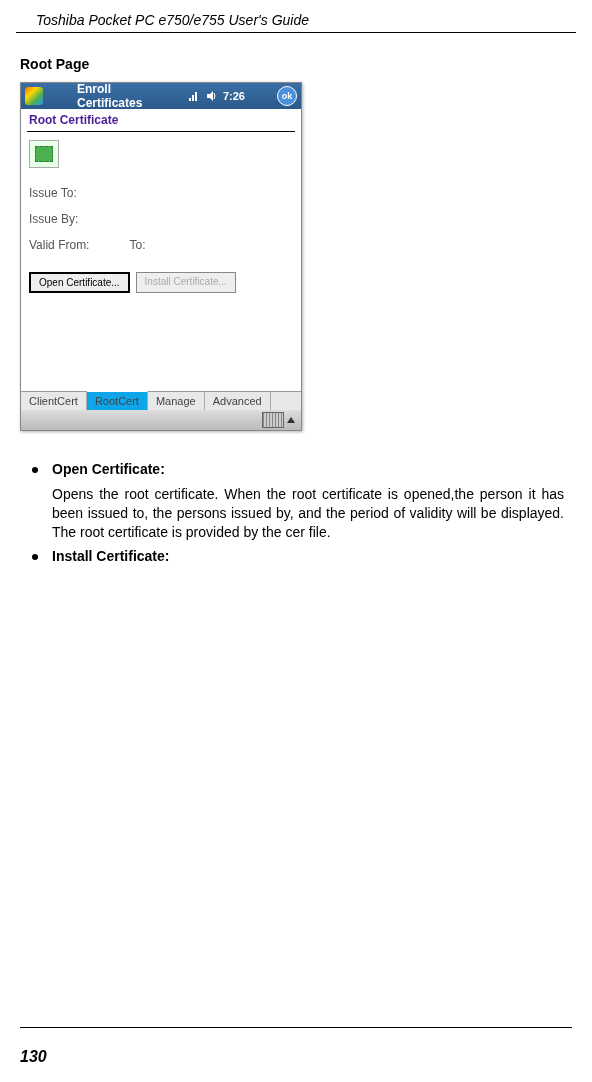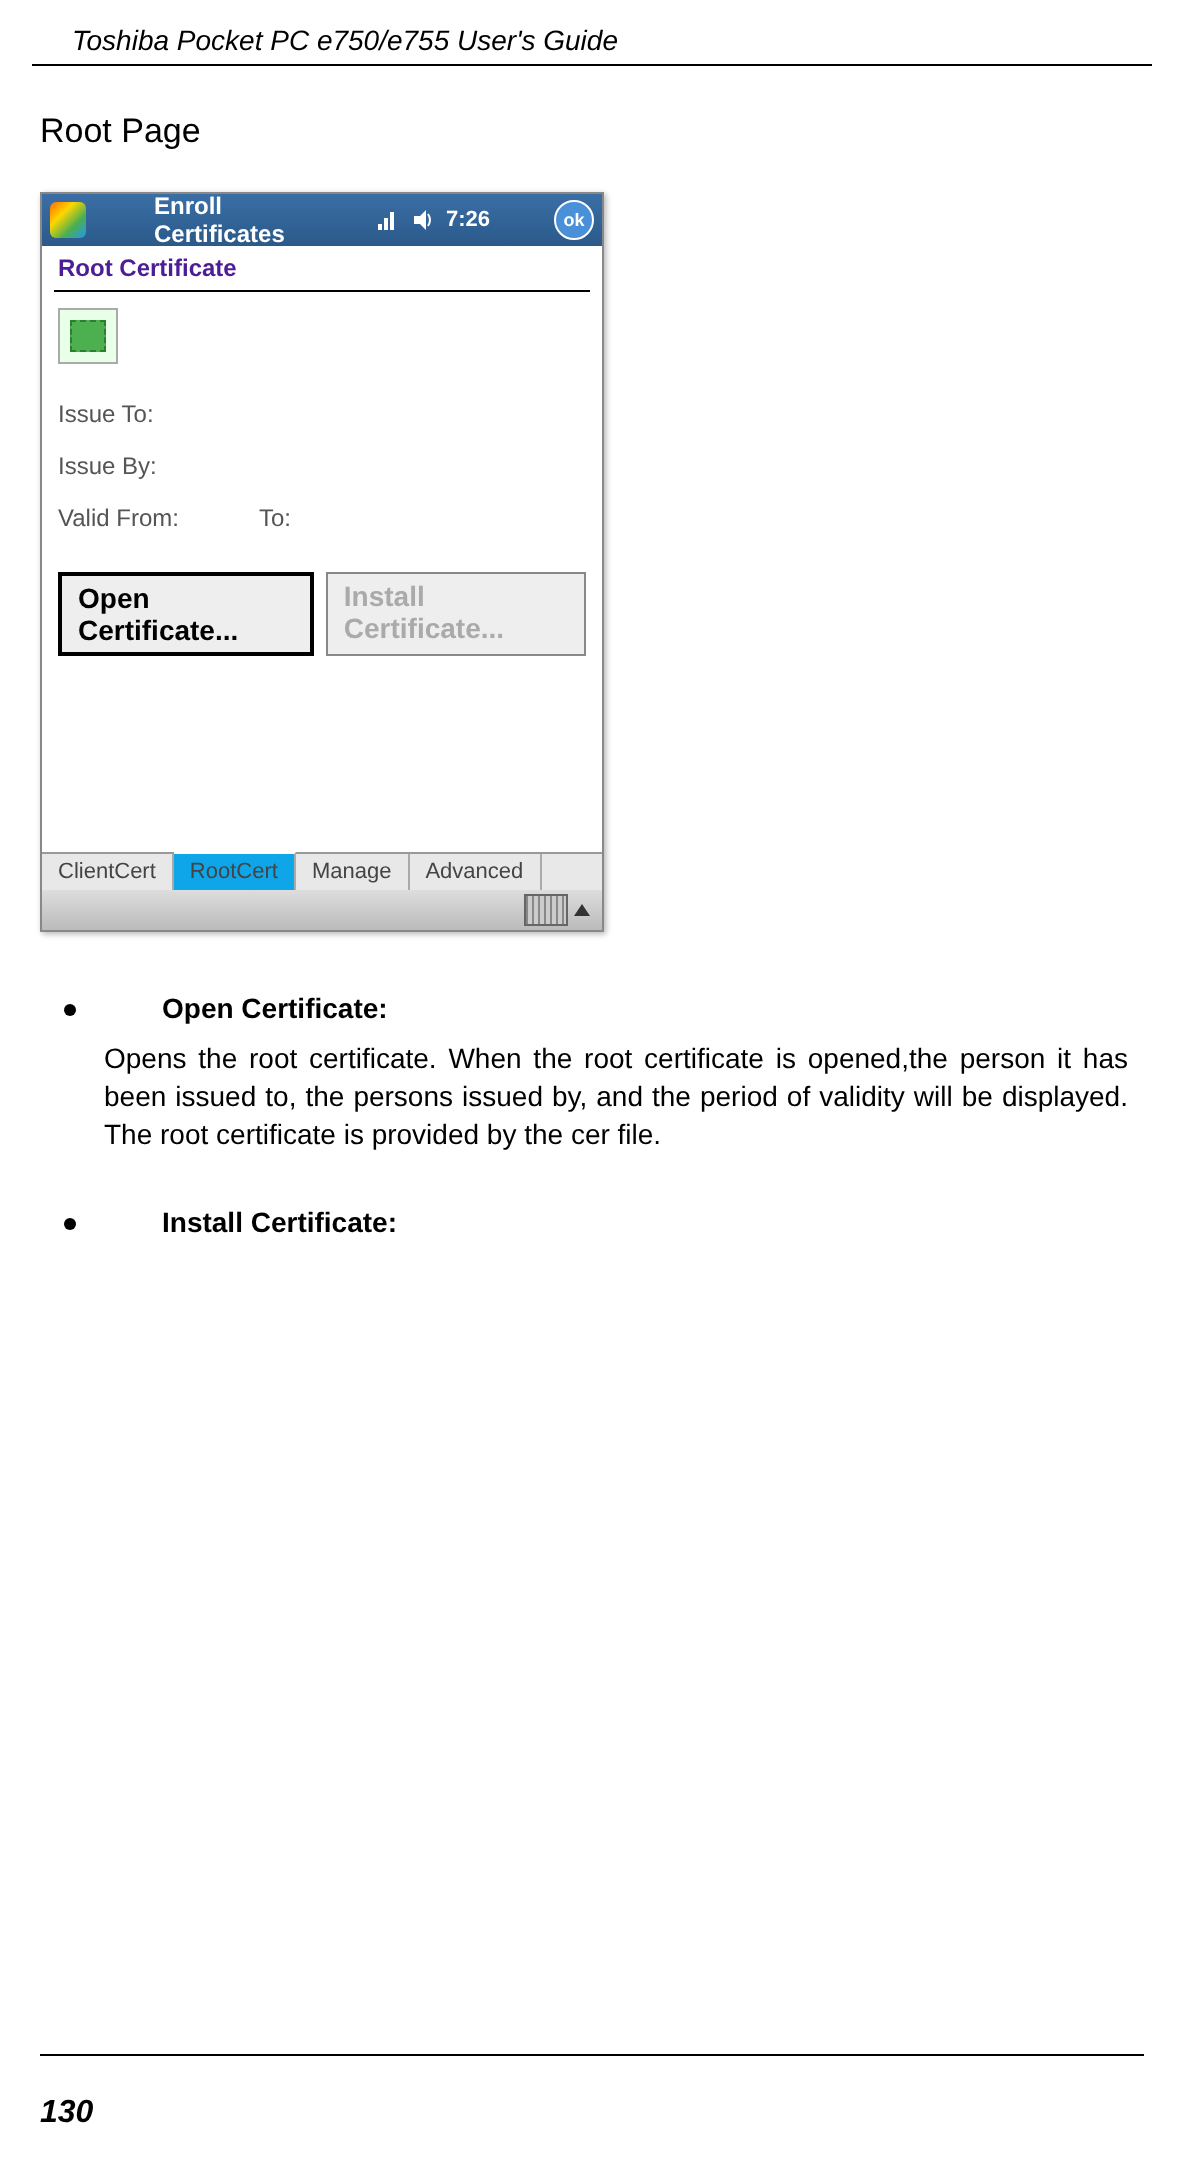--- a/index.html
+++ b/index.html
@@ -13,23 +13,23 @@
       position: relative;
     }
     .page-header {
       font-style: italic;
       font-size: 14px;
       padding: 12px 20px 4px 20px;
       border-bottom: 1px solid #000;
       margin: 0 16px 23px 16px;
     }
     .section-title {
-      font-weight: normal;
-      font-size: 17px;
-      margin: 8px 0 20px 20px;
+      font-weight: bold;
+      font-size: 14px;
+      margin: 8px 0 10px 20px;
     }
     .screenshot-box {
       margin: 10px 0 0 20px;
       width: 280px;
       border: 1px solid #888;
       box-shadow: 1px 1px 3px rgba(0,0,0,0.3);
       background: #fff;
     }
     .titlebar {
       background: linear-gradient(to bottom, #3a6ea5, #2b5a8a);
@@ -119,25 +119,24 @@
       color: #555;
       display: flex;
       gap: 40px;
     }
     .buttons-row {
       display: flex;
       gap: 6px;
       margin-top: 20px;
     }
     .pp-btn {
-      font-size: 14px;
+      font-size: 10px;
       padding: 3px 8px;
       border: 1px solid #888;
       background: #ddd;
-      font-weight: bold;
     }
     .pp-btn.enabled {
       border: 2px solid #000;
       background: #eee;
       color: #000;
     }
     .pp-btn.disabled {
       color: #aaa;
       background: #eee;
     }
@@ -180,24 +179,23 @@
       border-left: 4px solid transparent;
       border-right: 4px solid transparent;
       border-bottom: 6px solid #333;
       margin-left: 3px;
     }
     .body-text {
       margin: 30px 28px 0 28px;
       font-size: 14px;
     }
     .bullet-item {
-      margin: 26px 0 6px 0;
+      margin: 6px 0 6px 0;
       display: flex;
       align-items: flex-start;
-      gap: 29px;
     }
     .bullet-dot {
       width: 6px;
       height: 6px;
       background: #000;
       border-radius: 50%;
       margin: 6px 14px 0 4px;
       flex-shrink: 0;
     }
     .bullet-title {

